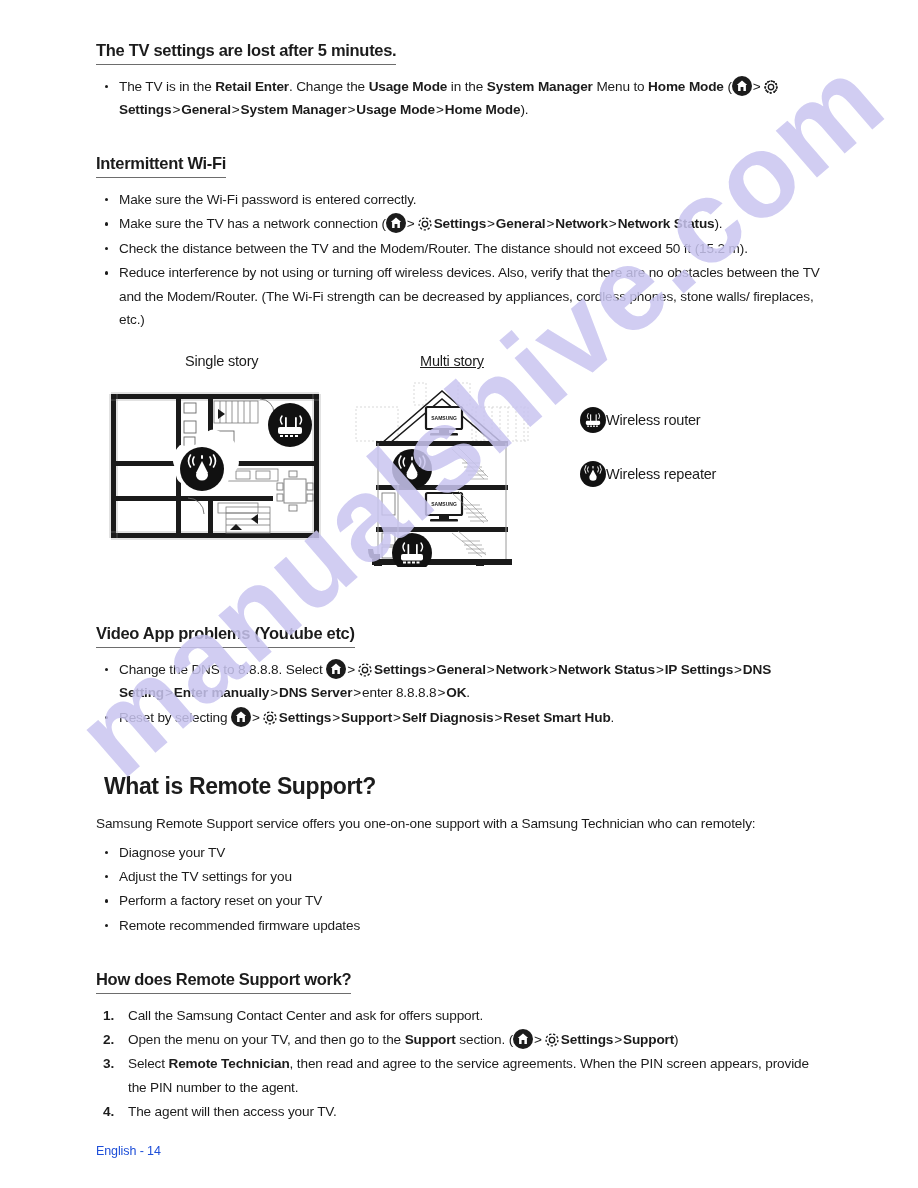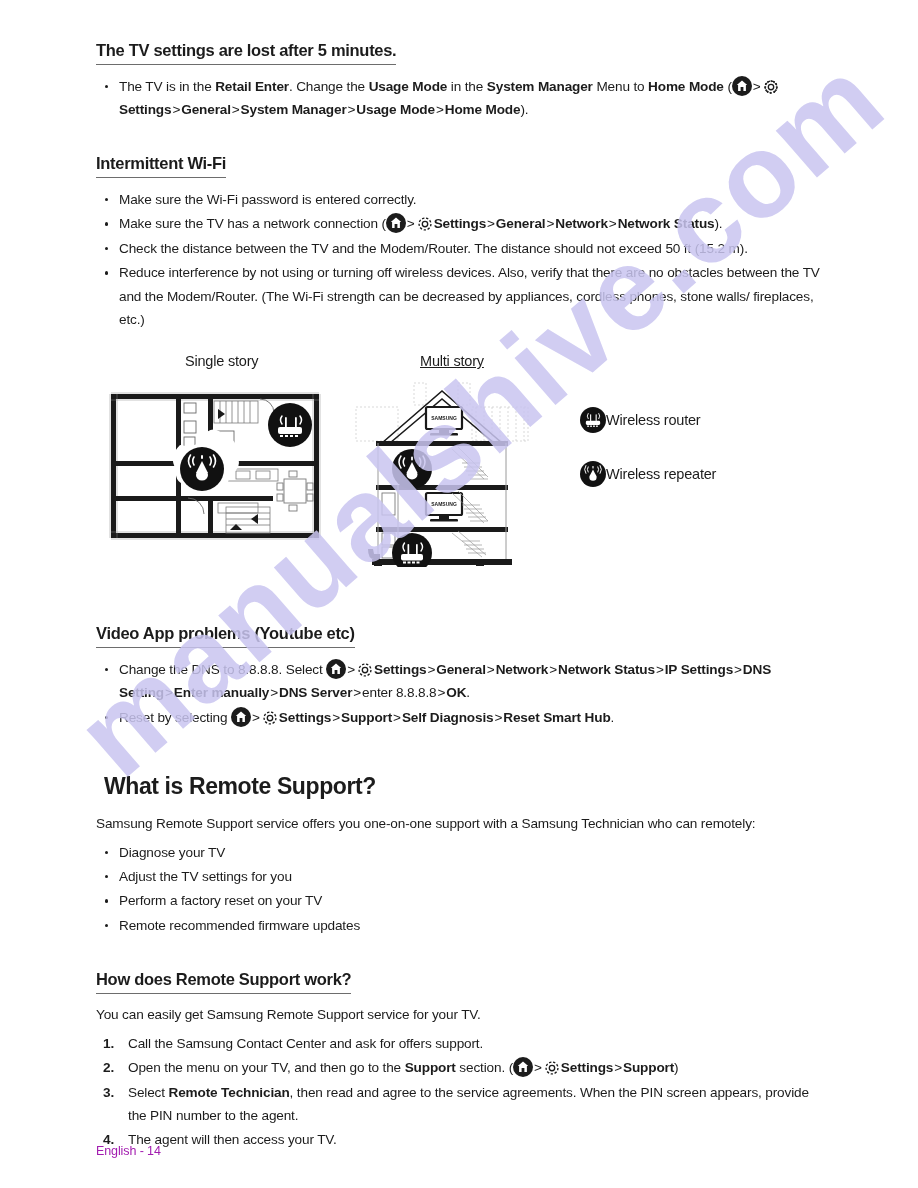--- a/index.html
+++ b/index.html
@@ -149,21 +149,21 @@
     font-size: 14.5px;
     letter-spacing: -0.2px;
   }
 
   
   .footer {
     position: absolute;
     left: 96px;
     bottom: 30px;
     font-size: 12.5px;
-    color: #a21caf;
+    color: #1d4ed8;
     letter-spacing: -0.1px;
   }
 
   .block { margin-bottom: 18px; }
   .spacer-sm { height: 14px; }
   .spacer-md { height: 26px; }
 </style>
 </head>
 <body>
 
@@ -519,21 +519,20 @@
       <li>Remote recommended firmware updates</li>
     </ul>
   </div>
 
   <div class="spacer-sm"></div>
 
   <div class="block">
     <div class="heading-row">
       <h3 class="sec">How does Remote Support work?</h3>
     </div>
-    <p class="lead">You can easily get Samsung Remote Support service for your TV.</p>
     <ol class="steps">
       <li>Call the Samsung Contact Center and ask for offers support.</li>
 
       <li><span>Open the menu on your TV, and then go to the </span><b>Support</b><span> section. (</span><span class="ic"><svg width="20" height="20" viewBox="0 0 20 20">
               <circle cx="10" cy="10" r="10" fill="#1c1c1c"></circle>
               <path d="M10 4.6 L15.2 9.1 L13.9 9.1 L13.9 15 L6.1 15 L6.1 9.1 L4.8 9.1 Z" fill="#fff"></path>
               <rect x="8.6" y="11" width="2.8" height="4" fill="#1c1c1c"></rect>
             </svg></span><span class="gt">&gt;</span><span class="ic"><svg width="18" height="18" viewBox="0 0 20 20">
               <circle cx="10" cy="10" r="3" fill="none" stroke="#1c1c1c" stroke-width="1.5"></circle>
               <circle cx="10" cy="10" r="6.6" fill="none" stroke="#1c1c1c" stroke-width="1.5" stroke-dasharray="2.6 1.9"></circle>

